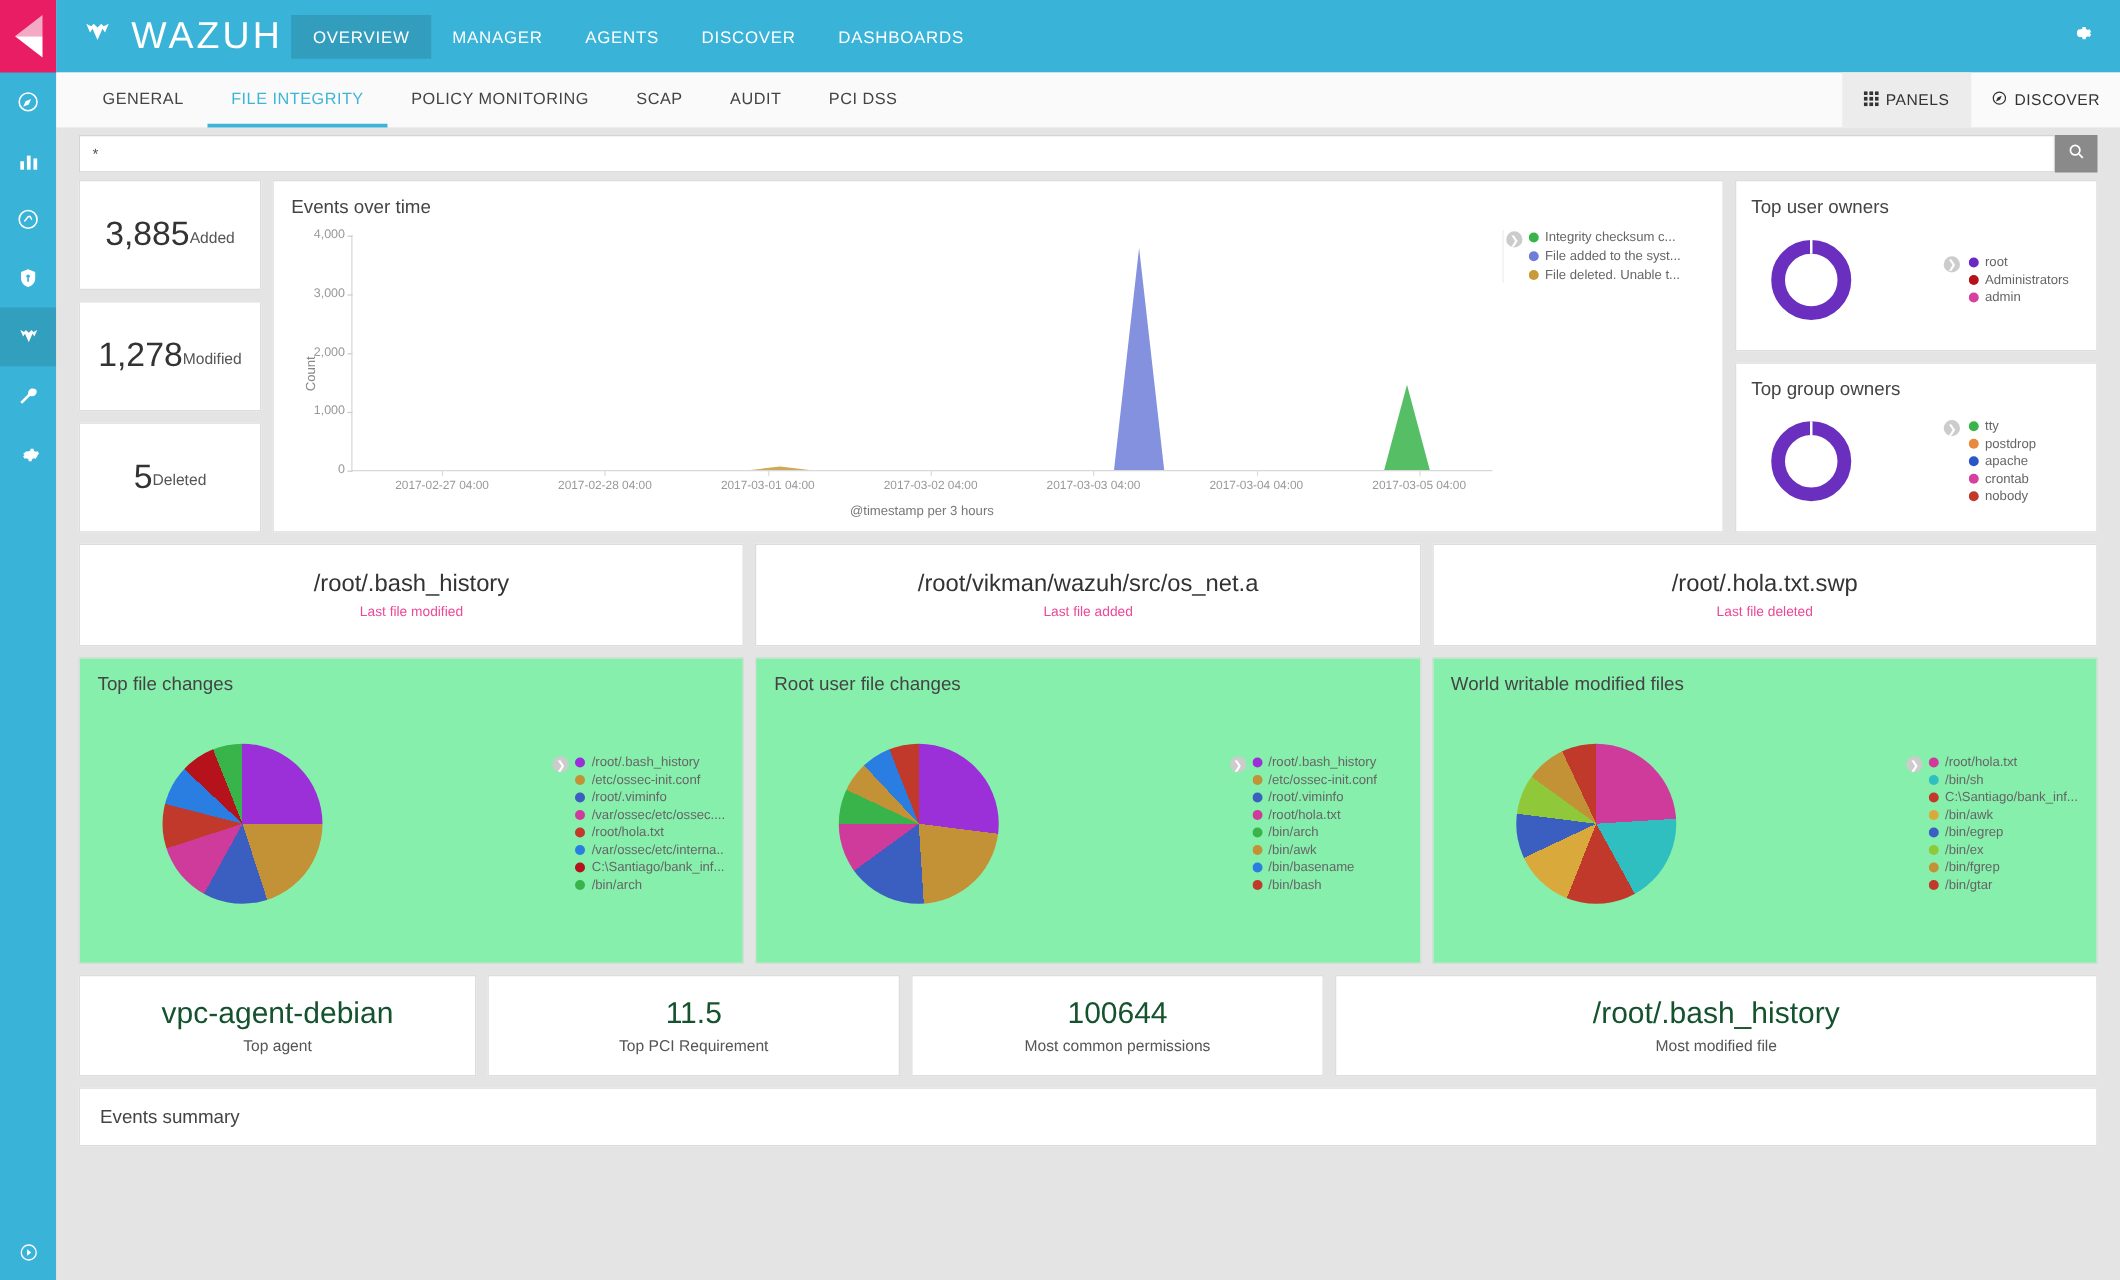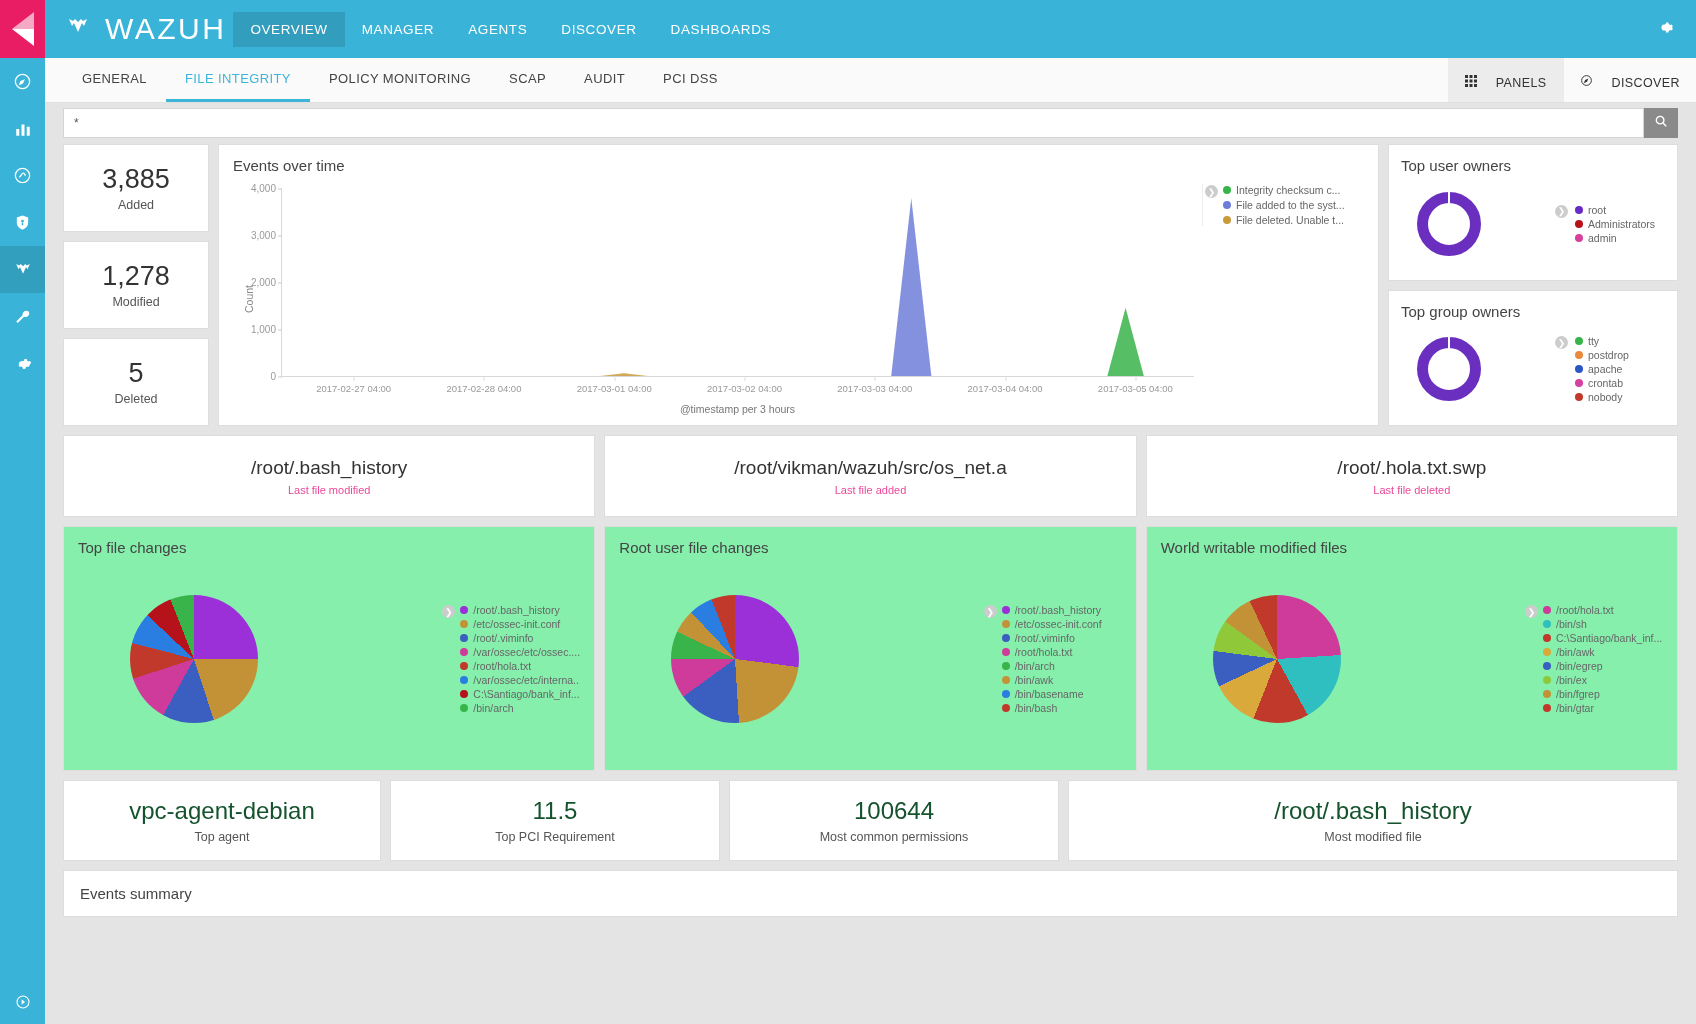--- a/index.html
+++ b/index.html
@@ -75,21 +75,21 @@
   }
   .subnav-items { display: flex; align-items: stretch; padding-left: 18px; }
   .subnav-item {
     display: flex; align-items: center; padding: 0 19px;
     font-size: 13px; color: #444; letter-spacing: .4px; cursor: pointer;
     border-bottom: 3px solid transparent; white-space: nowrap;
   }
   .subnav-item.active { color: #3cb5d8; border-bottom-color: #3cb5d8; }
   .subnav-right { margin-left: auto; display: flex; align-items: stretch; }
   .subnav-btn {
-    display: flex; align-items: flex-end; gap: 19px; padding: 12px 16px;
+    display: flex; align-items: center; gap: 6px; padding: 2px 16px;
     font-size: 12.5px; color: #333; letter-spacing: .4px; cursor: pointer;
     border-left: 1px solid #ececec;
   }
   .subnav-btn.selected { background: #ececec; }
 
   
   .timebar {
     height: 23px; flex: 0 0 23px; background: #e4e4e4;
     display: flex; align-items: center; justify-content: flex-end;
     padding-right: 22px; font-size: 11.5px; color: #666; gap: 5px;
@@ -108,21 +108,21 @@
 
   
   .content { flex: 1 1 auto; overflow: hidden; padding: 0 18px; background: #e4e4e4; }
 
   .row { display: flex; gap: 9px; margin-bottom: 9px; }
 
   
   .metric-col { width: 146px; flex: 0 0 146px; display: flex; flex-direction: column; gap: 9px; }
   .metric {
     background: #fff; border: 1px solid #ddd; flex: 1 1 0;
-    display: flex; flex-direction: column; align-items: center; justify-content: center;
+    display: flex; flex-direction: row; align-items: center; justify-content: center;
   }
   .metric-num { font-size: 27px; color: #333; font-weight: 400; line-height: 1.15; }
   .metric-lbl { font-size: 12.5px; color: #555; margin-top: 3px; }
 
   
   .chart-panel { flex: 1 1 auto; background: #fff; border: 1px solid #ddd; padding: 12px 14px 8px 14px; display:flex; flex-direction:column; }
   .panel-title { font-size: 15px; color: #444; font-weight: 400; }
   .chart-area { flex: 1 1 auto; position: relative; margin-top: 6px; }
 
   .yaxis-label {

